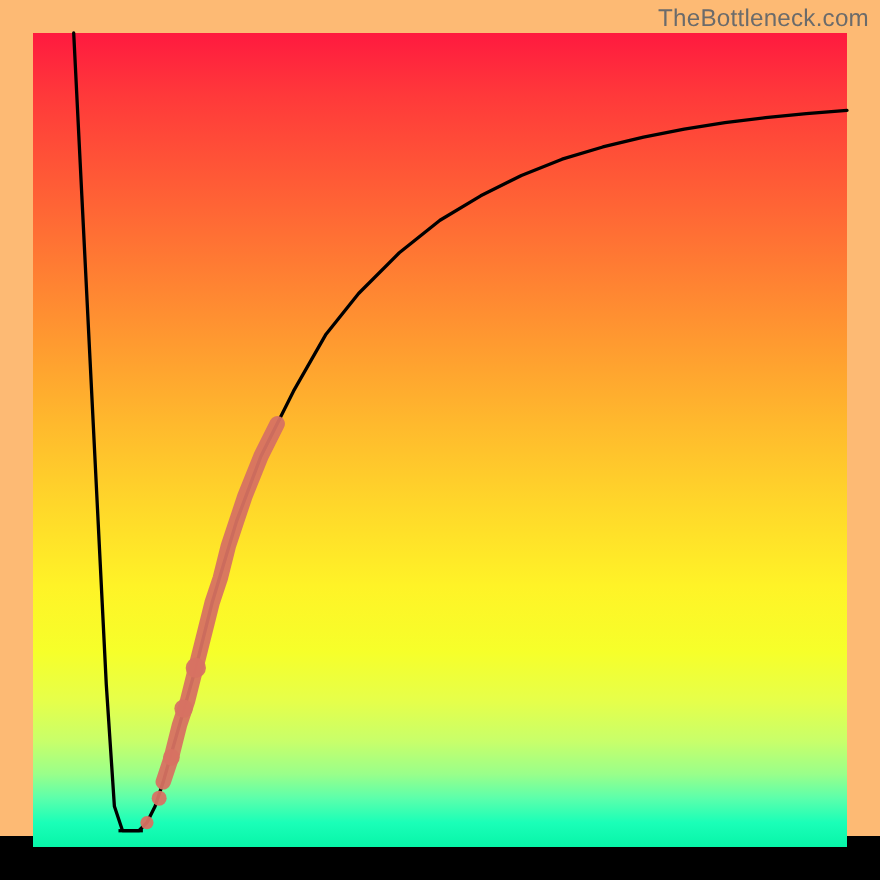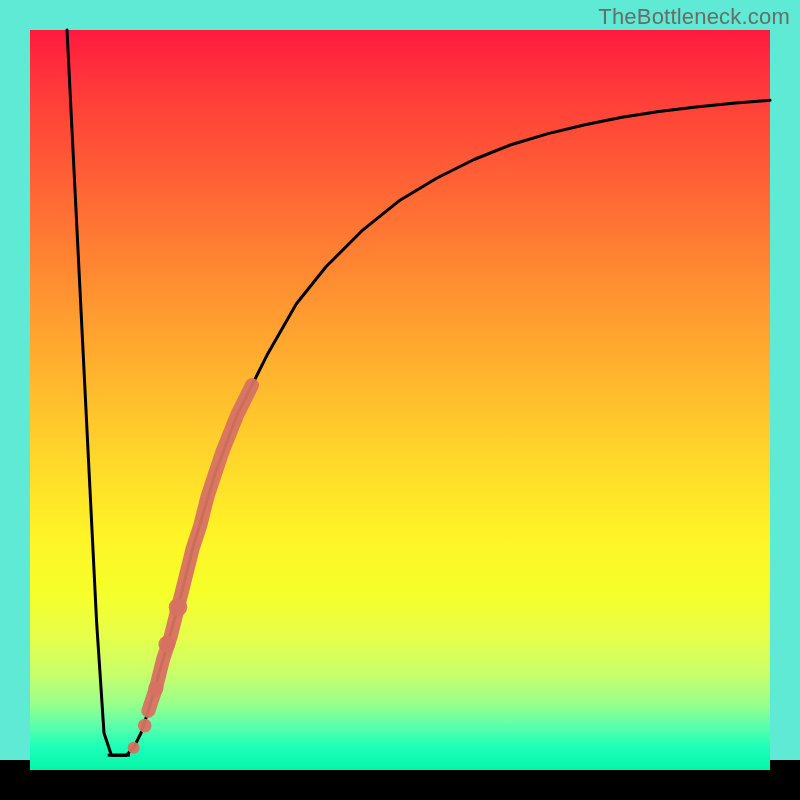--- a/index.html
+++ b/index.html
@@ -8,21 +8,21 @@
     width: 800px;
     height: 800px;
     overflow: hidden;
     background: #000;
     font-family: Arial, Helvetica, sans-serif;
   }
   .frame {
     position: relative;
     width: 800px;
     height: 760px;
-    background: #5eead4;
+    background: #fdba74;
   }
   .plot-area {
     position: absolute;
     left: 30px;
     top: 30px;
     width: 740px;
     height: 740px;
     background: linear-gradient(
       to bottom,
       #ff1a3f 0%,

